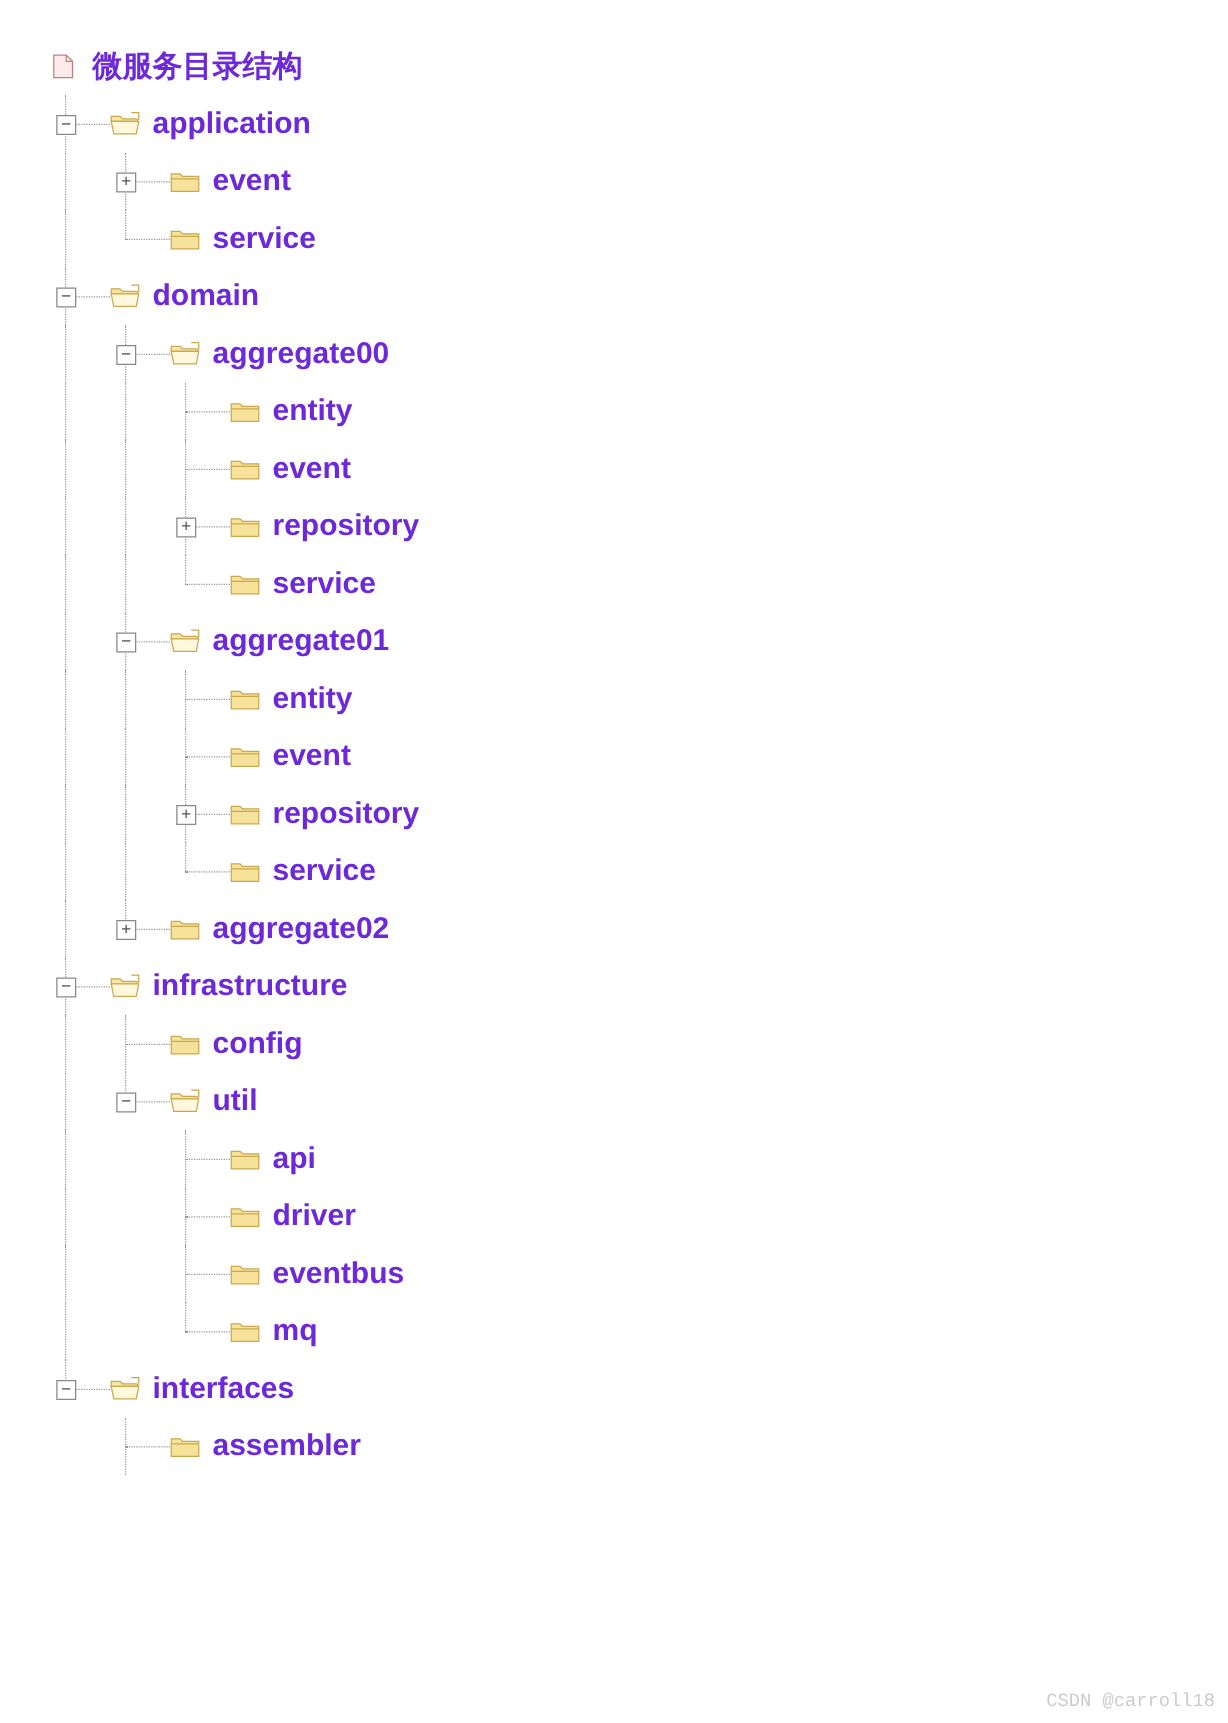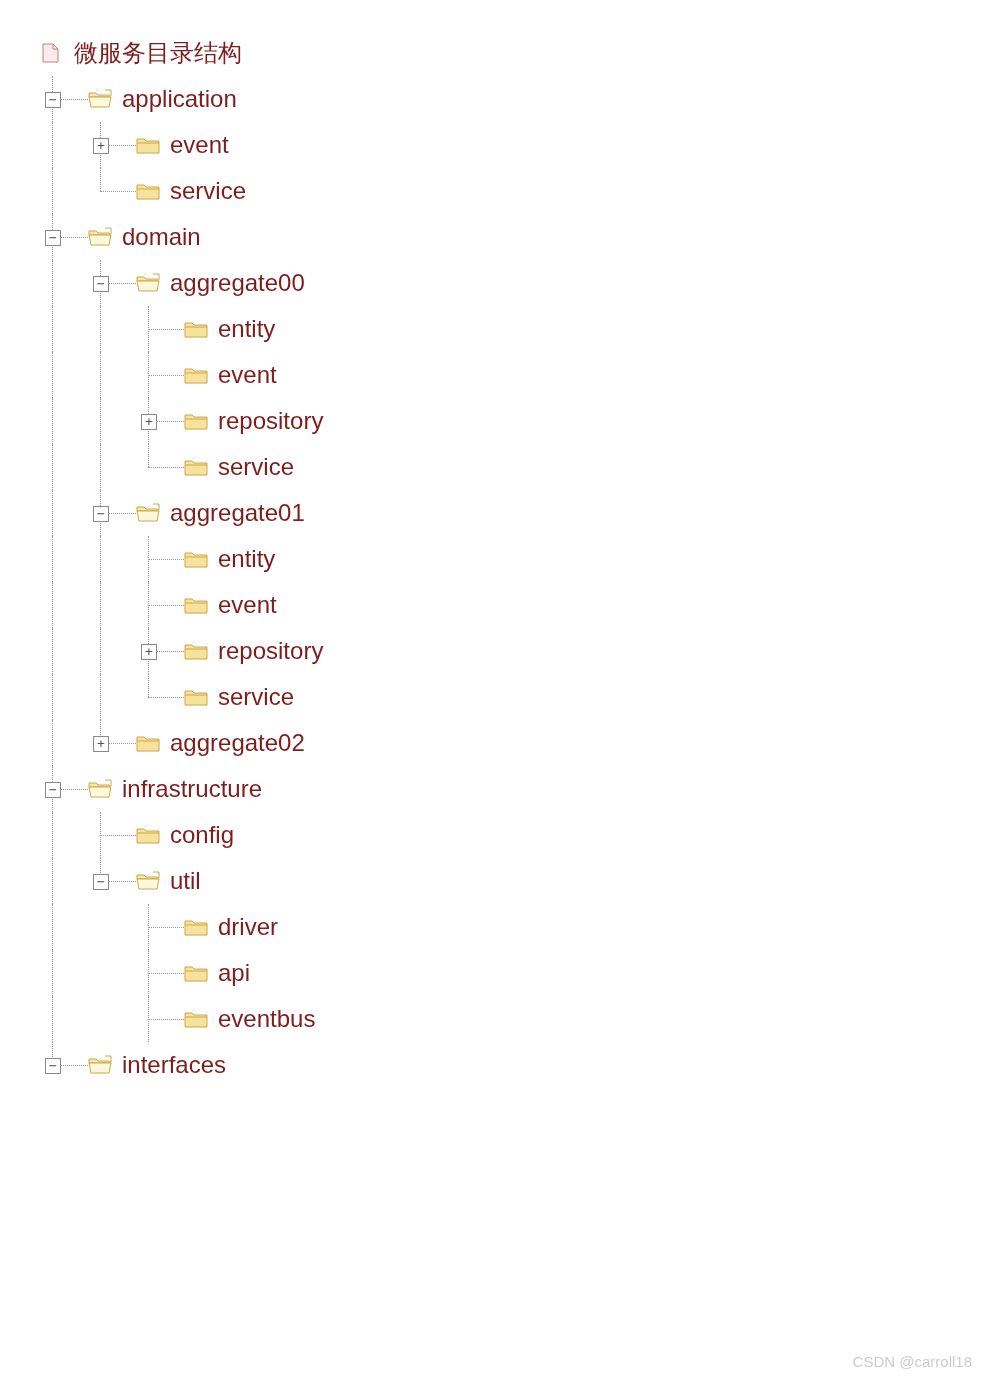--- a/index.html
+++ b/index.html
@@ -91,29 +91,30 @@
     z-index: 2;
   }
   .icon {
     display: inline-flex;
     width: 26px;
     height: 22px;
     margin-right: 8px;
     flex-shrink: 0;
   }
   .label {
-    color: #7f1d1d;
+    color: #6d28d9;
+    font-weight: bold;
   }
   .watermark {
     position: absolute;
     right: 10px;
     bottom: 8px;
     font-size: 15px;
     color: #ccc;
-    font-family: Liberation Sans, sans-serif;
+    font-family: Liberation Mono, monospace;
   }
 </style>
 </head>
 <body>
 
 <svg width="0" height="0" style="position:absolute">
   <defs>
     <g id="ic-file">
       <path d="M3 2 h10 l5 5 v13 h-15 z" fill="#fdeaea" stroke="#c08080" stroke-width="1"></path>
       <path d="M13 2 v5 h5" fill="none" stroke="#c08080" stroke-width="1"></path>
@@ -353,52 +354,73 @@
   </div>
   <div class="node-row">
     <span class="seg pipe"></span>
       <span class="seg blank"></span>
       <span class="seg tee"></span>
     <span class="icon">
         <svg viewBox="0 0 26 22" width="26" height="22">
           <use href="#ic-folder-closed"></use>
         </svg>
       </span>
+    <span class="label">api</span>
+  </div>
+  <div class="node-row">
+    <span class="seg pipe"></span>
+      <span class="seg blank"></span>
+      <span class="seg tee"></span>
+    <span class="icon">
+        <svg viewBox="0 0 26 22" width="26" height="22">
+          <use href="#ic-folder-closed"></use>
+        </svg>
+      </span>
     <span class="label">driver</span>
   </div>
   <div class="node-row">
     <span class="seg pipe"></span>
       <span class="seg blank"></span>
       <span class="seg tee"></span>
     <span class="icon">
         <svg viewBox="0 0 26 22" width="26" height="22">
           <use href="#ic-folder-closed"></use>
         </svg>
       </span>
-    <span class="label">api</span>
+    <span class="label">eventbus</span>
   </div>
   <div class="node-row">
     <span class="seg pipe"></span>
       <span class="seg blank"></span>
-      <span class="seg tee"></span>
-    <span class="icon">
-        <svg viewBox="0 0 26 22" width="26" height="22">
-          <use href="#ic-folder-closed"></use>
-        </svg>
-      </span>
-    <span class="label">eventbus</span>
+      <span class="seg elbow"></span>
+    <span class="icon">
+        <svg viewBox="0 0 26 22" width="26" height="22">
+          <use href="#ic-folder-closed"></use>
+        </svg>
+      </span>
+    <span class="label">mq</span>
   </div>
 
   <div class="node-row">
     <span class="seg elbow">
         <span class="toggle">−</span>
       </span>
     <span class="icon">
         <svg viewBox="0 0 26 22" width="26" height="22">
           <use href="#ic-folder-open"></use>
         </svg>
       </span>
     <span class="label">interfaces</span>
   </div>
+  <div class="node-row">
+    <span class="seg blank"></span>
+      <span class="seg tee"></span>
+    <span class="icon">
+        <svg viewBox="0 0 26 22" width="26" height="22">
+          <use href="#ic-folder-closed"></use>
+        </svg>
+      </span>
+    <span class="label">assembler</span>
+  </div>
 
 </div>
 
 <div class="watermark">CSDN @carroll18</div>
 
 </body></html>

